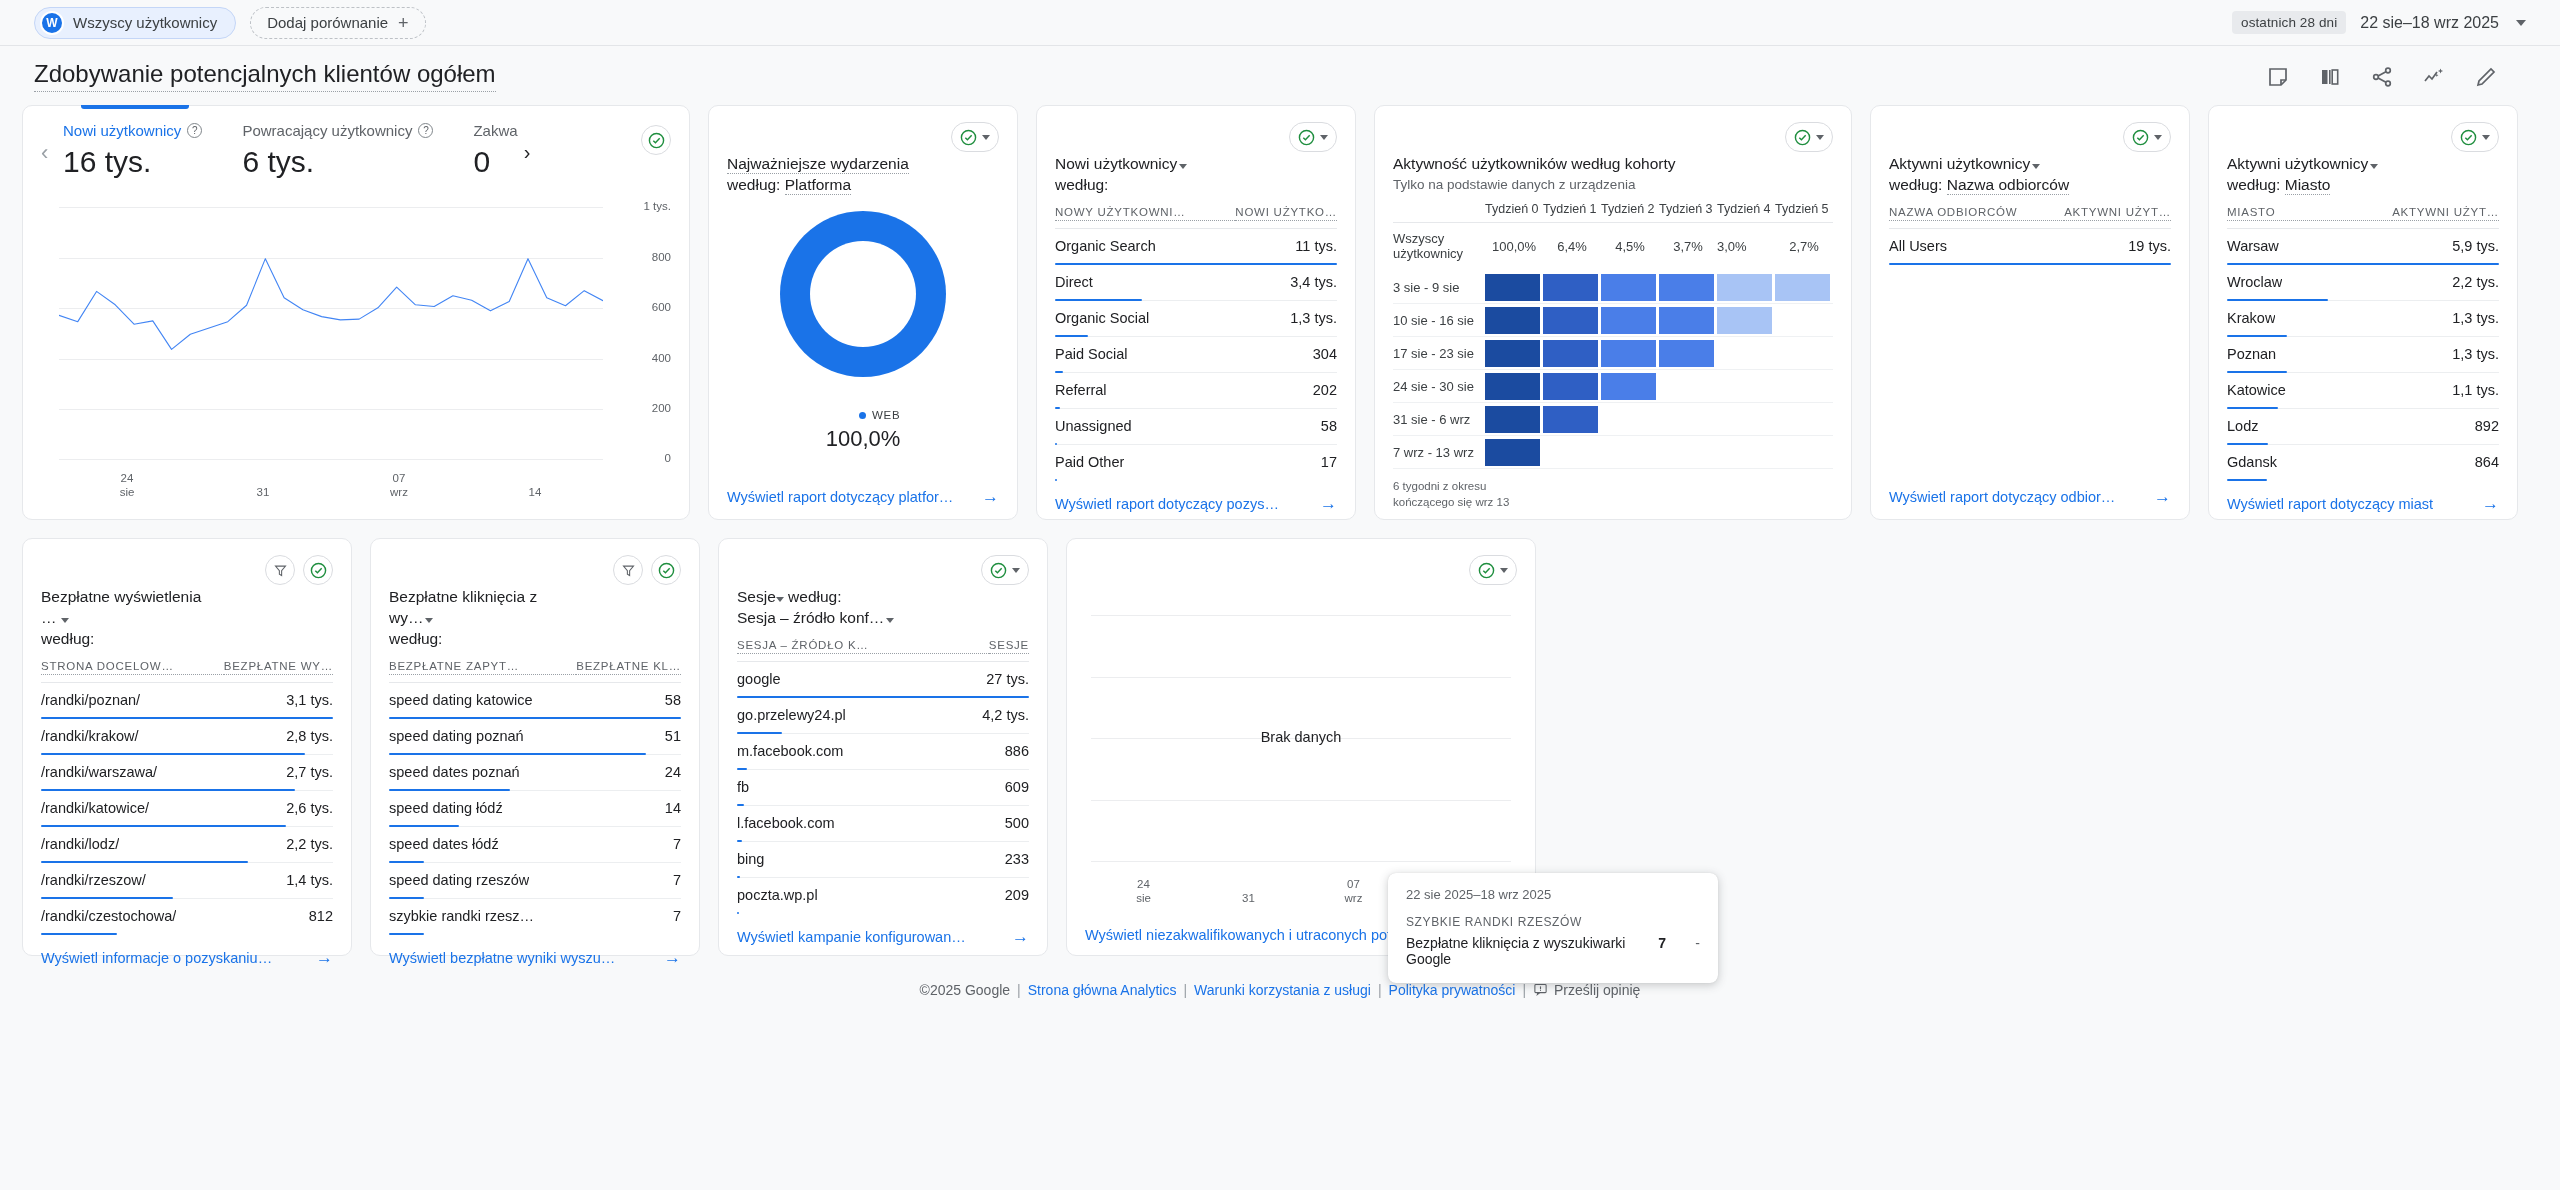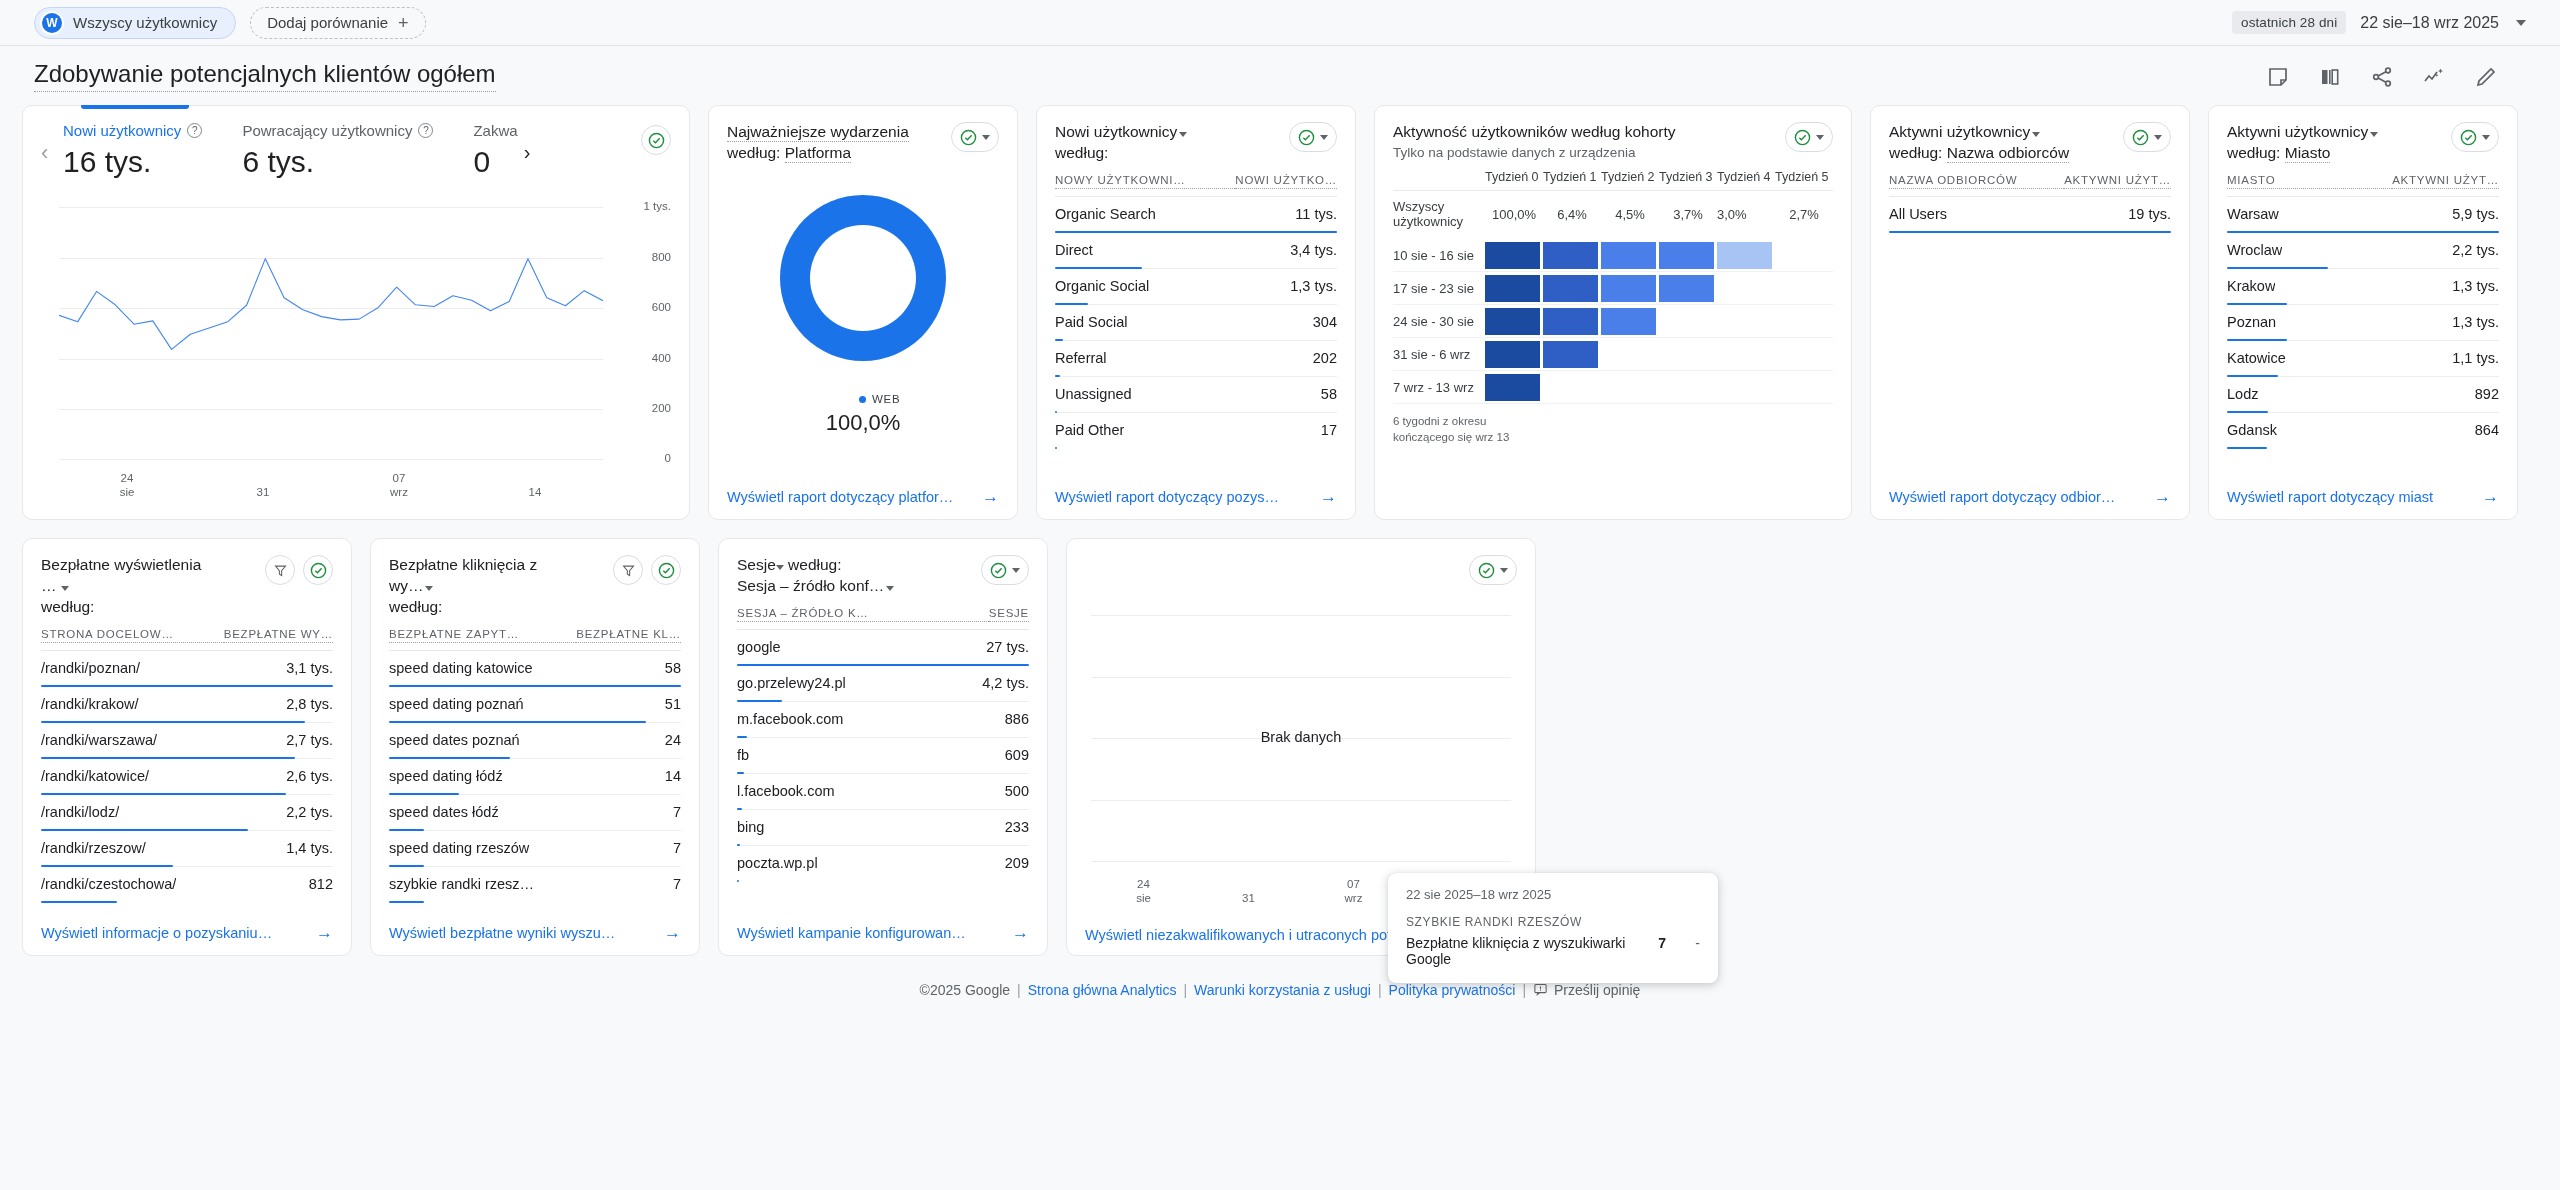--- a/index.html
+++ b/index.html
@@ -61,21 +61,21 @@
 
   
   .board { padding: 4px 22px 0 22px; }
   .row { display:flex; gap:18px; margin-bottom:18px; }
   .card {
     background:#fff; border:1px solid #e6e8eb; border-radius:10px;
     padding:16px 18px 12px 18px; position:relative; display:flex; flex-direction:column;
   }
   .card-h { display:flex; align-items:flex-start; }
   .card-title {
-    font-size:15.5px; color:#202124; line-height:1.35; font-weight:500;
+    font-size:15.5px; color:#202124; line-height:1.35; font-weight:500;margin-top:32px;
   }
   .dashed { border-bottom:1px dotted #9aa0a6; padding-bottom:1px; }
   .card-sub { font-size:13.5px; color:#5f6368; margin-top:2px; }
   .hdr-ctrls { margin-left:auto; display:flex; align-items:center; gap:8px; flex-shrink:0; }
   .pill-ctl {
     border:1px solid #dadce0; border-radius:16px; height:30px;
     display:flex; align-items:center; gap:5px; padding:0 8px; background:#fff;
   }
   .pill-round {
     border:1px solid #dadce0; border-radius:50%; width:30px; height:30px;
@@ -418,20 +418,41 @@
           <div class="coh-allrow">
             <div class="nm" style="width: 112px;">Wszyscy użytkownicy</div>
             <div class="pc" style="width: 58px; flex-shrink: 0; text-align: center;">100,0%</div>
             <div class="pc" style="width: 58px; flex-shrink: 0; text-align: center;">6,4%</div>
             <div class="pc" style="width: 58px; flex-shrink: 0; text-align: center;">4,5%</div>
             <div class="pc" style="width: 58px; flex-shrink: 0; text-align: center;">3,7%</div>
             <div class="pc" style="width: 58px; flex-shrink: 0; ">3,0%</div>
             <div class="pc" style="width: 58px; flex-shrink: 0; text-align: center;">2,7%</div>
           </div>
           <div class="coh-row">
+            <div class="rl" style="width: 112px;">3 sie - 9 sie</div>
+            <div style="width: 58px; flex-shrink: 0;">
+              <div class="coh-cell" style="width: 55px; background: rgb(27, 75, 160);"></div>
+            </div>
+            <div style="width: 58px; flex-shrink: 0;">
+              <div class="coh-cell" style="width: 55px; background: rgb(47, 95, 196);"></div>
+            </div>
+            <div style="width: 58px; flex-shrink: 0;">
+              <div class="coh-cell" style="width: 55px; background: rgb(74, 126, 232);"></div>
+            </div>
+            <div style="width: 58px; flex-shrink: 0;">
+              <div class="coh-cell" style="width: 55px; background: rgb(74, 126, 232);"></div>
+            </div>
+            <div style="width: 58px; flex-shrink: 0;">
+              <div class="coh-cell" style="width: 55px; background: rgb(168, 196, 245);"></div>
+            </div>
+            <div style="width: 58px; flex-shrink: 0;">
+              <div class="coh-cell" style="width: 55px; background: rgb(168, 196, 245);"></div>
+            </div>
+          </div>
+          <div class="coh-row">
             <div class="rl" style="width: 112px;">10 sie - 16 sie</div>
             <div style="width: 58px; flex-shrink: 0;">
               <div class="coh-cell" style="width: 55px; background: rgb(27, 75, 160);"></div>
             </div>
             <div style="width: 58px; flex-shrink: 0;">
               <div class="coh-cell" style="width: 55px; background: rgb(47, 95, 196);"></div>
             </div>
             <div style="width: 58px; flex-shrink: 0;">
               <div class="coh-cell" style="width: 55px; background: rgb(74, 126, 232);"></div>
             </div>

